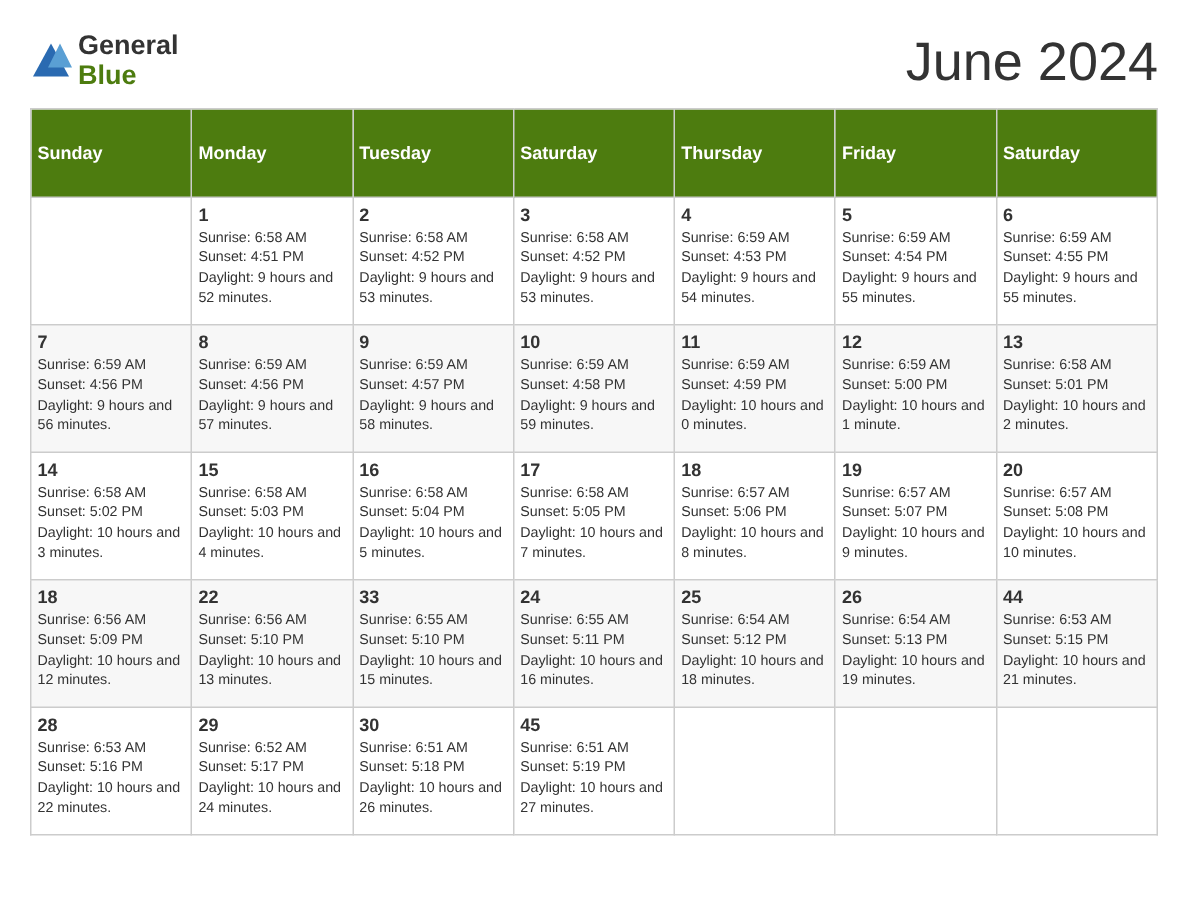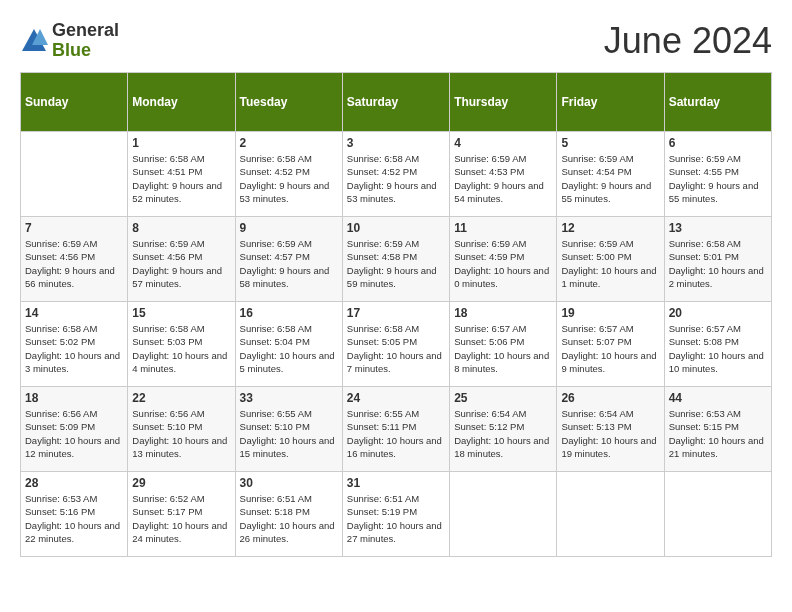--- a/index.html
+++ b/index.html
@@ -308,21 +308,21 @@
           Sunrise: 6:52 AM<br>Sunset: 5:17 PM<br>Daylight: 10 hours and 24 minutes.
         </div>
       </td>
         <td>
         <div class="day-num">30</div>
         <div class="cell-detail">
           Sunrise: 6:51 AM<br>Sunset: 5:18 PM<br>Daylight: 10 hours and 26 minutes.
         </div>
       </td>
         <td>
-        <div class="day-num">31</div>
+        <div class="day-num">45</div>
         <div class="cell-detail">
           Sunrise: 6:51 AM<br>Sunset: 5:19 PM<br>Daylight: 10 hours and 27 minutes.
         </div>
       </td>
         <td class="empty-cell"></td>
         <td class="empty-cell"></td>
         <td class="empty-cell"></td>
       </tr>
     </tbody>
 </table>

